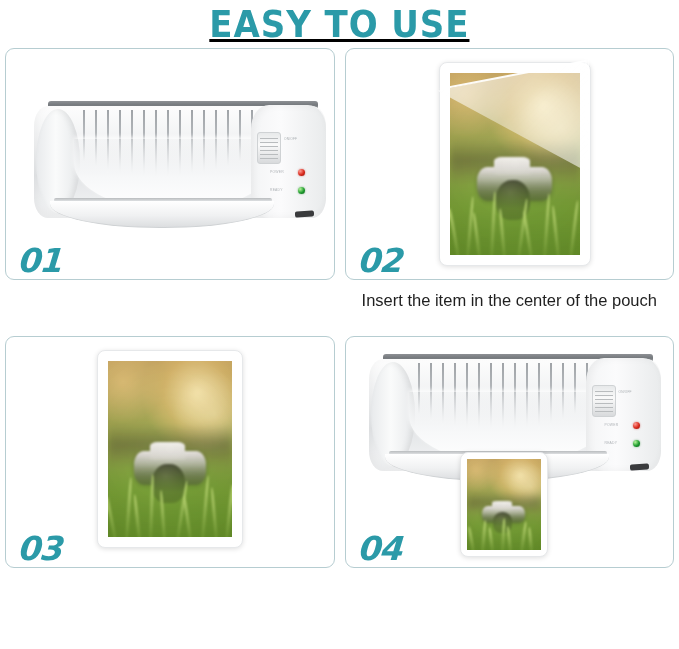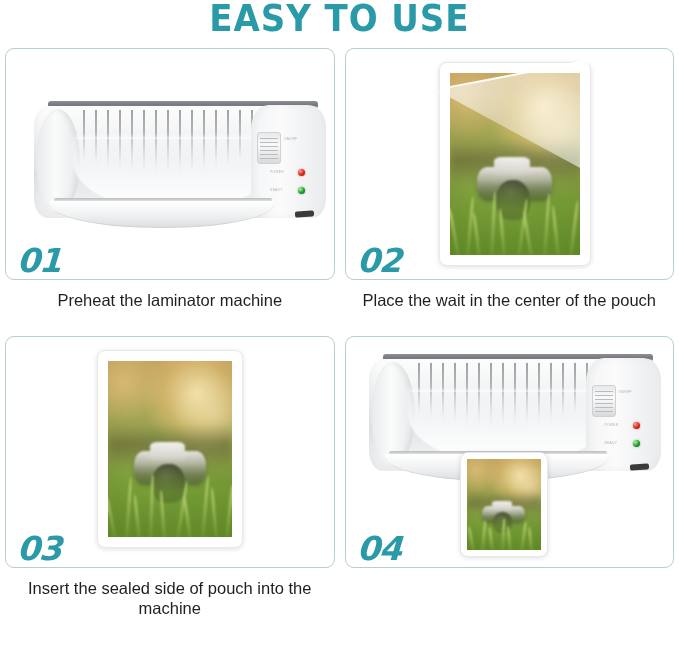--- a/index.html
+++ b/index.html
@@ -13,21 +13,23 @@
     font-family: "Liberation Sans", sans-serif;
     overflow: hidden;
     position: relative;
   }
 
   
   .title-bar {
     width: 679px;
     height: 48px;
     display: flex;
+    align-items: center;
     justify-content: center;
+    text-decoration: underline;
   }
   .title {
     color: #2b9aa8;
     font-family: "DejaVu Sans", sans-serif;
     font-weight: bold;
     font-size: 37px;
     letter-spacing: 1px;
     transform: scaleX(0.92);
     line-height: 1;
     white-space: nowrap;
@@ -409,21 +411,20 @@
           <div class="led-lbl" style="left:19px; top:83px;">READY</div>
         </div>
 
         <div class="m-slot"></div>
         <div class="m-tray"></div>
         <div class="m-foot"></div>
       </div>
 
       <div class="step-num">01</div>
     </div>
-    <div class="caption">Preheat the laminator machine</div>
   </div>
 
   <div class="step">
     <div class="card">
 
       <div class="pouch" style="left:93px; top:13px; width:152px; height:204px;">
         <div class="photo">
           <div class="ph-sky"></div>
           <div class="ph-blur"></div>
           <div class="ph-darkband"></div>
@@ -448,21 +449,21 @@
         </div>
         <div class="film-flap"></div>
         <svg class="film-edge" viewBox="0 0 150 132">
           <line x1="2" y1="30" x2="148" y2="2" stroke="#ffffff" stroke-width="2" opacity="0.95"></line>
           <line x1="148" y1="2" x2="148" y2="114" stroke="#ffffff" stroke-width="1.5" opacity="0.7"></line>
         </svg>
       </div>
 
       <div class="step-num">02</div>
     </div>
-    <div class="caption">Place the wait in the center of the pouch</div>
+    <div class="caption">Insert the item in the center of the pouch</div>
   </div>
 
   <div class="step">
     <div class="card">
 
       <div class="pouch" style="left:91px; top:13px; width:146px; height:198px;">
         <div class="photo">
           <div class="ph-sky"></div>
           <div class="ph-blur"></div>
           <div class="ph-darkband"></div>
@@ -482,21 +483,20 @@
             <div class="ph-blade" style="left:75%; height:80%; transform:rotate(5deg);"></div>
             <div class="ph-blade" style="left:86%; height:66%; transform:rotate(-5deg);"></div>
             <div class="ph-blade" style="left:94%; height:72%; transform:rotate(6deg);"></div>
           </div>
           <div class="ph-soft"></div>
         </div>
       </div>
 
       <div class="step-num">03</div>
     </div>
-    <div class="caption">Insert the sealed side of pouch into the machine</div>
   </div>
 
   <div class="step">
     <div class="card">
 
       <div class="machine" style="left:23px; top:17px;">
         <div class="m-topbar"></div>
         <div class="m-body"></div>
         <div class="m-leftcap"></div>
 

